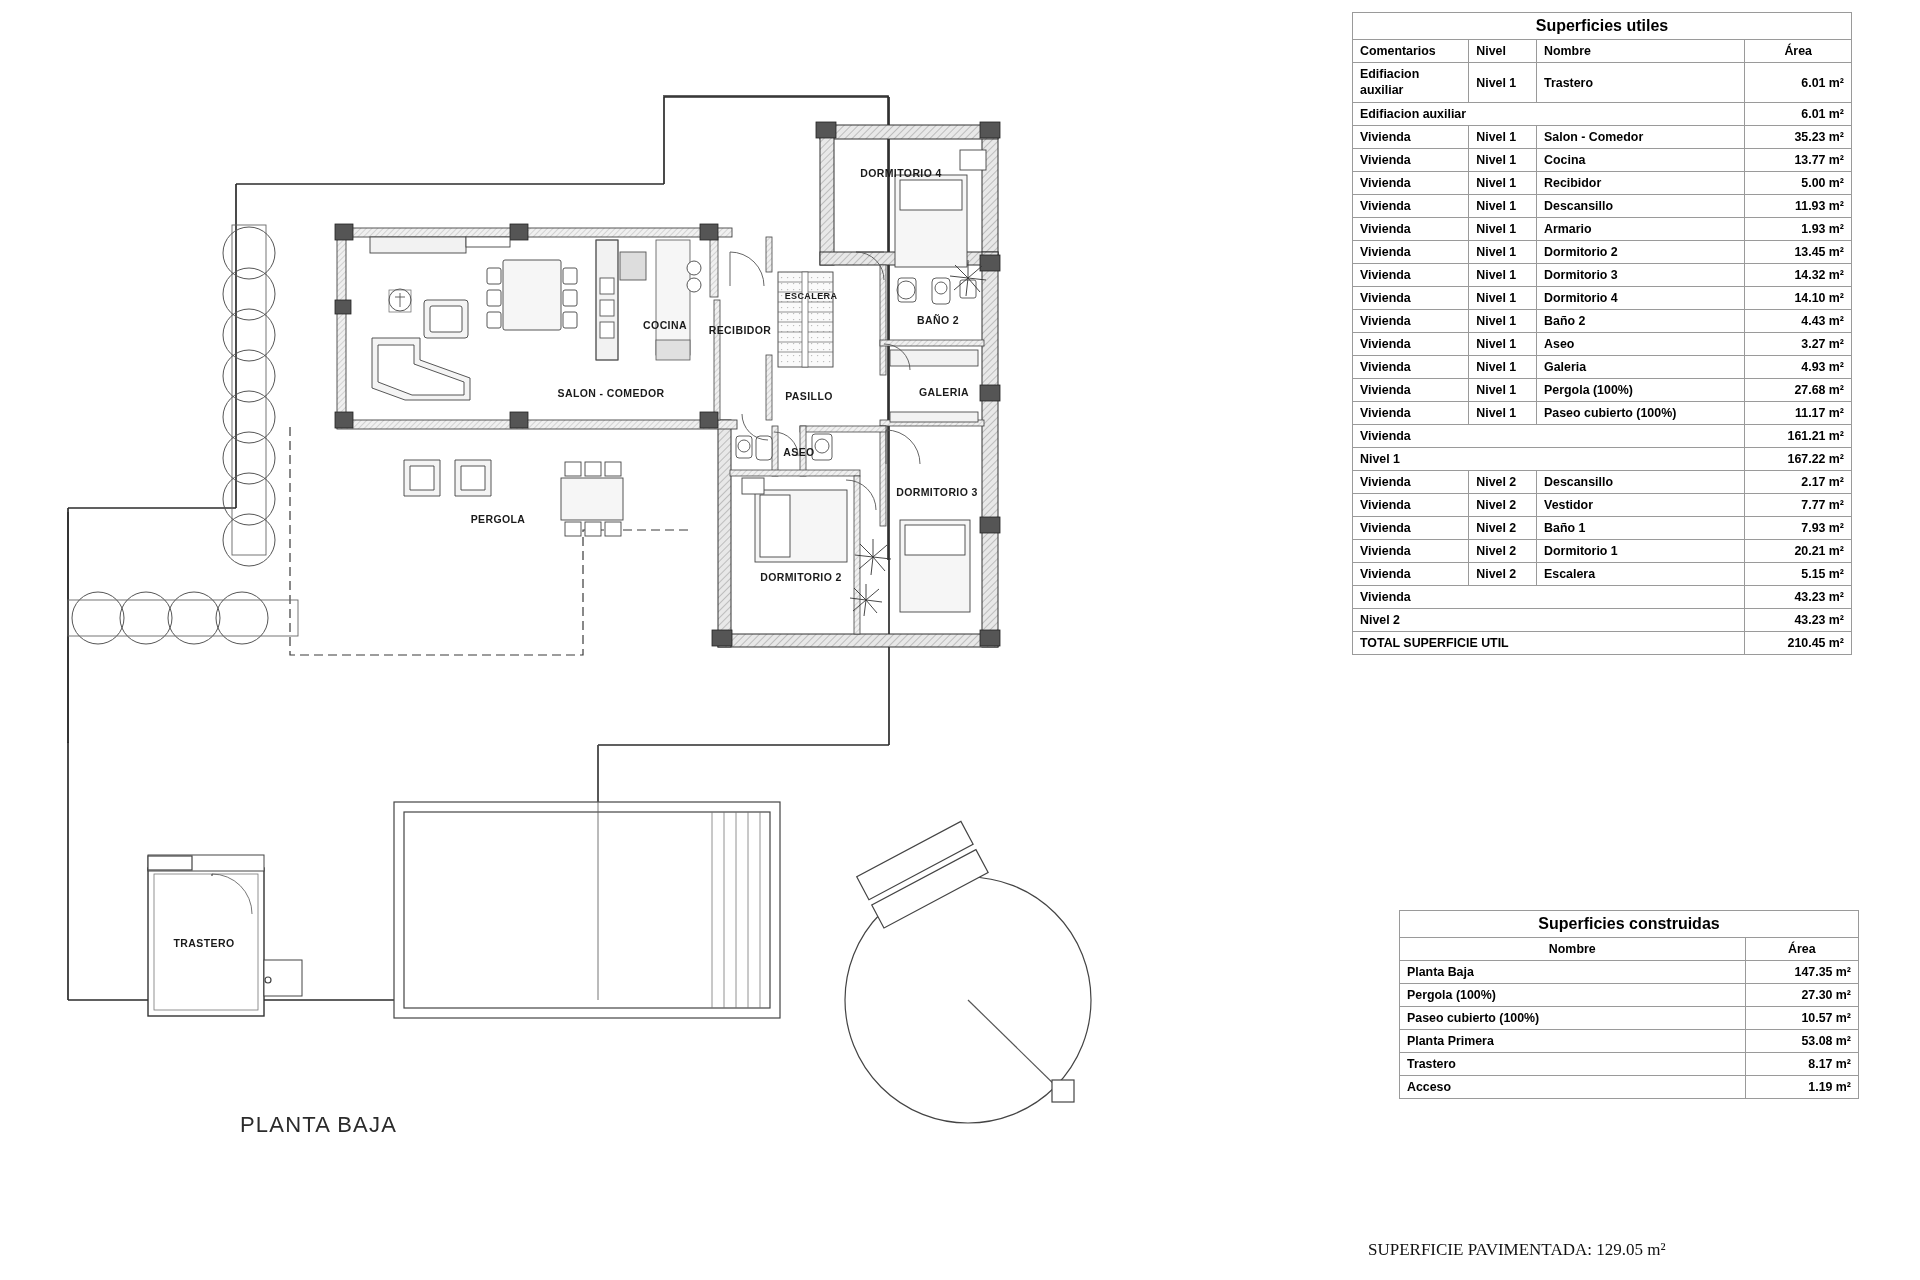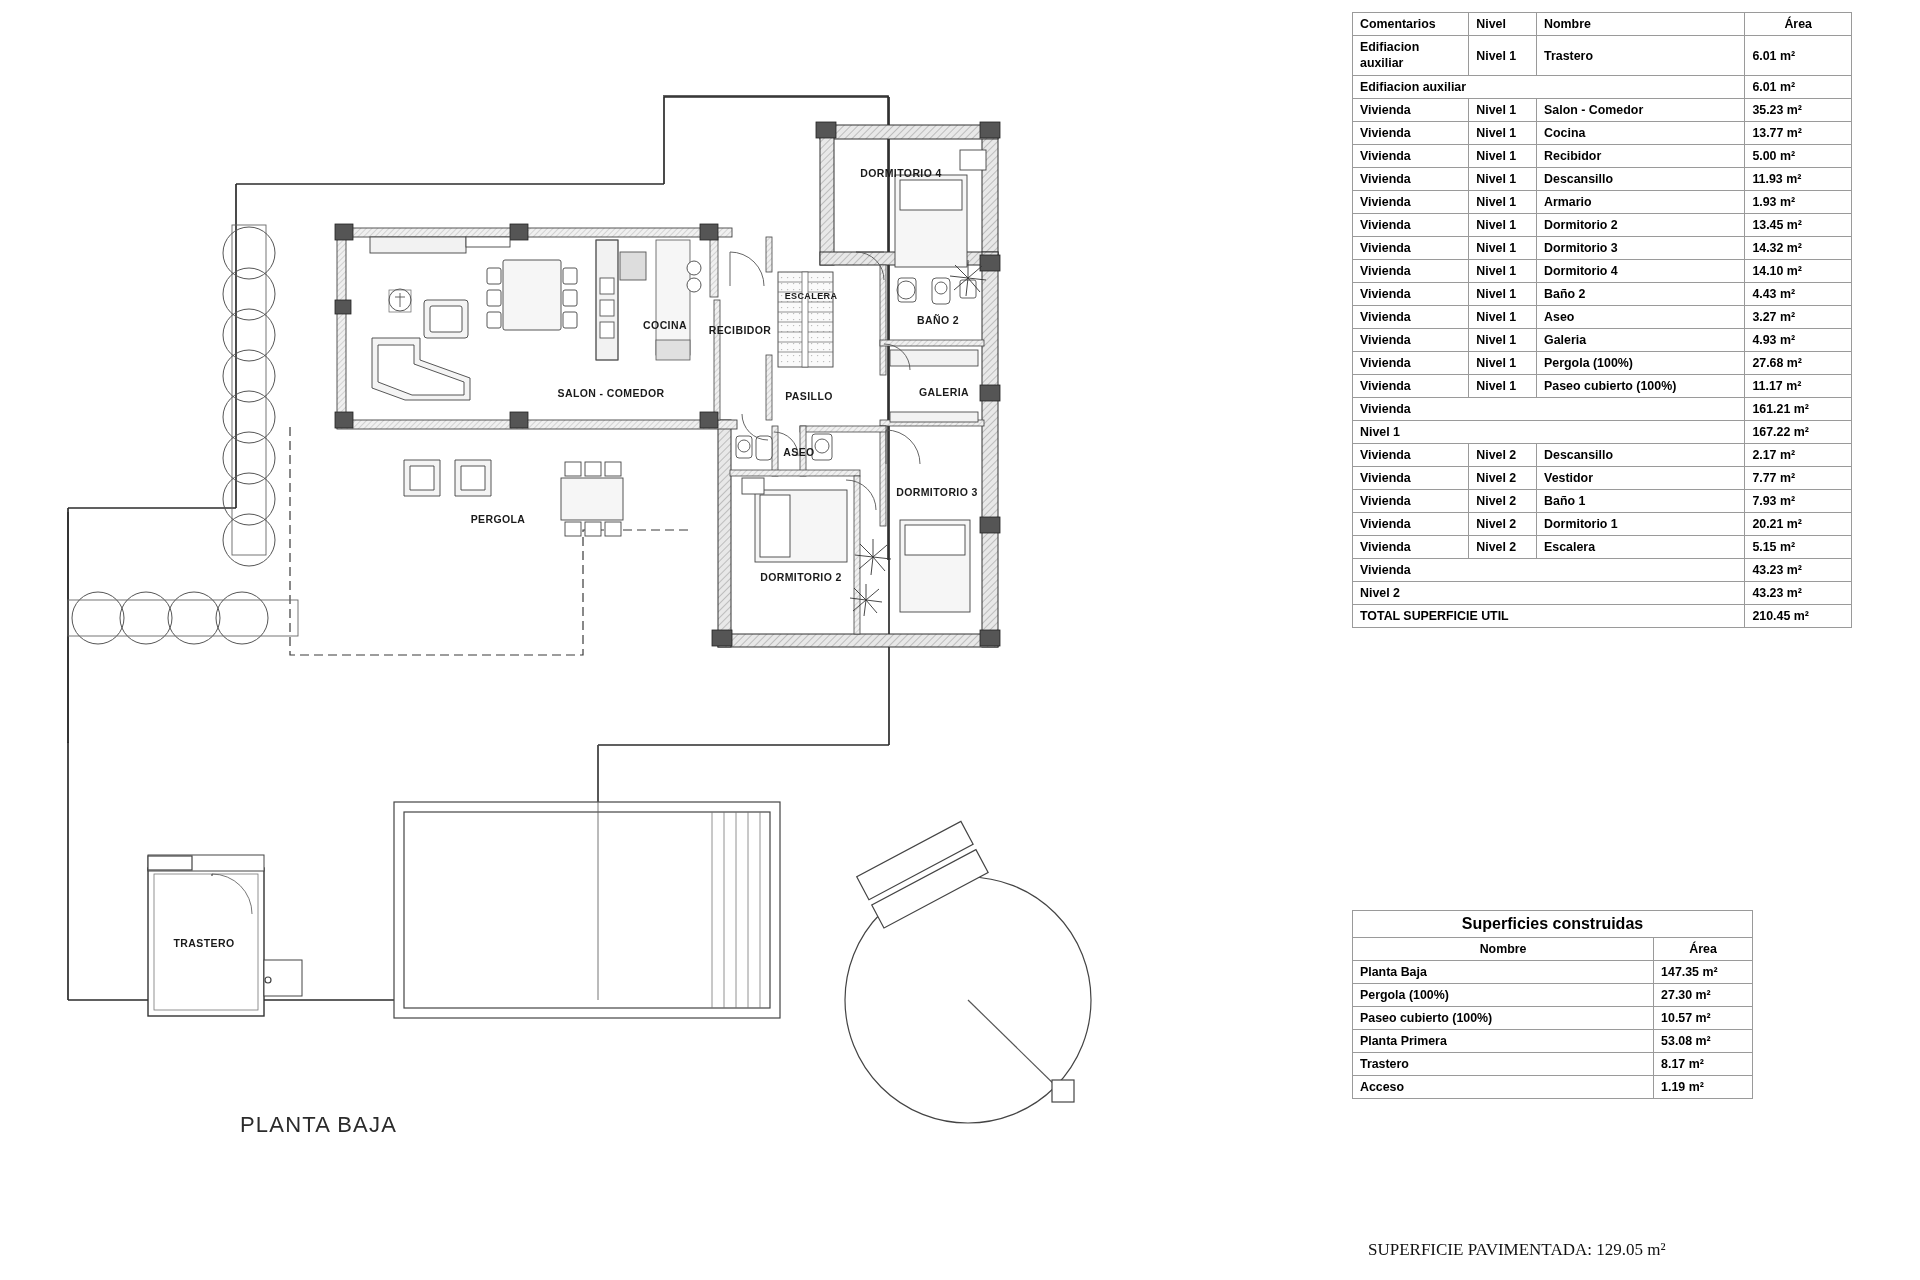--- a/index.html
+++ b/index.html
@@ -67,21 +67,21 @@
     text-align: center;
     font-size: 16px;
     font-weight: bold;
     padding: 9px 4px;
     border-left: 1px solid #9a9a9a;
     border-right: 1px solid #9a9a9a;
     border-top: 1px solid #9a9a9a;
     border-bottom: none;
   }
   .tbl-head td { font-weight: bold; }
-  td.area { text-align: left; white-space: nowrap; }
+  td.area { text-align: right; white-space: nowrap; }
   td.areahead { text-align: center; }
   tr.summary td { }
   .c-comment { width: 96px; }
   .c-nivel { width: 56px; }
   .c-nombre { width: 172px; }
   .c-area { width: 88px; }
 
   .footnote {
     position: absolute;
     font-size: 17px;
@@ -435,20 +435,23 @@
     <div class="plan-label" style="left:498px;top:519px">PERGOLA</div>
     <div class="plan-label" style="left:801px;top:577px">DORMITORIO 2</div>
     <div class="plan-label" style="left:204px;top:943px">TRASTERO</div>
 
     <div class="plan-title" style="left:240px;top:1112px">PLANTA BAJA</div>
   </div>
 
   <div class="table-wrap" style="left:1352px; top:12px; width:500px;">
     <table class="surf">
       <tbody>
+        <tr class="tbl-title">
+          <td colspan="4">Superficies utiles</td>
+        </tr>
         <tr class="tbl-head">
           <td class="c-comment">Comentarios</td>
           <td class="c-nivel">Nivel</td>
           <td class="c-nombre">Nombre</td>
           <td class="c-area areahead">Área</td>
         </tr>
 
         <tr>
             <td style="line-height:1.25">Edifiacion auxiliar</td>
             <td>Nivel 1</td>
@@ -589,21 +592,21 @@
             <td class="area">43.23 m²</td>
           </tr>
         <tr class="summary">
             <td colspan="3">TOTAL SUPERFICIE UTIL</td>
             <td class="area">210.45 m²</td>
           </tr>
       </tbody>
     </table>
   </div>
 
-  <div class="table-wrap" style="left:1352px; top:910px; width:401px;">
+  <div class="table-wrap" style="left:1399px; top:910px; width:460px;">
     <table class="surf">
       <tbody>
         <tr class="tbl-title">
           <td colspan="2">Superficies construidas</td>
         </tr>
         <tr class="tbl-head">
           <td class="c2-nombre areahead">Nombre</td>
           <td class="c2-area areahead">Área</td>
         </tr>
         <tr>

